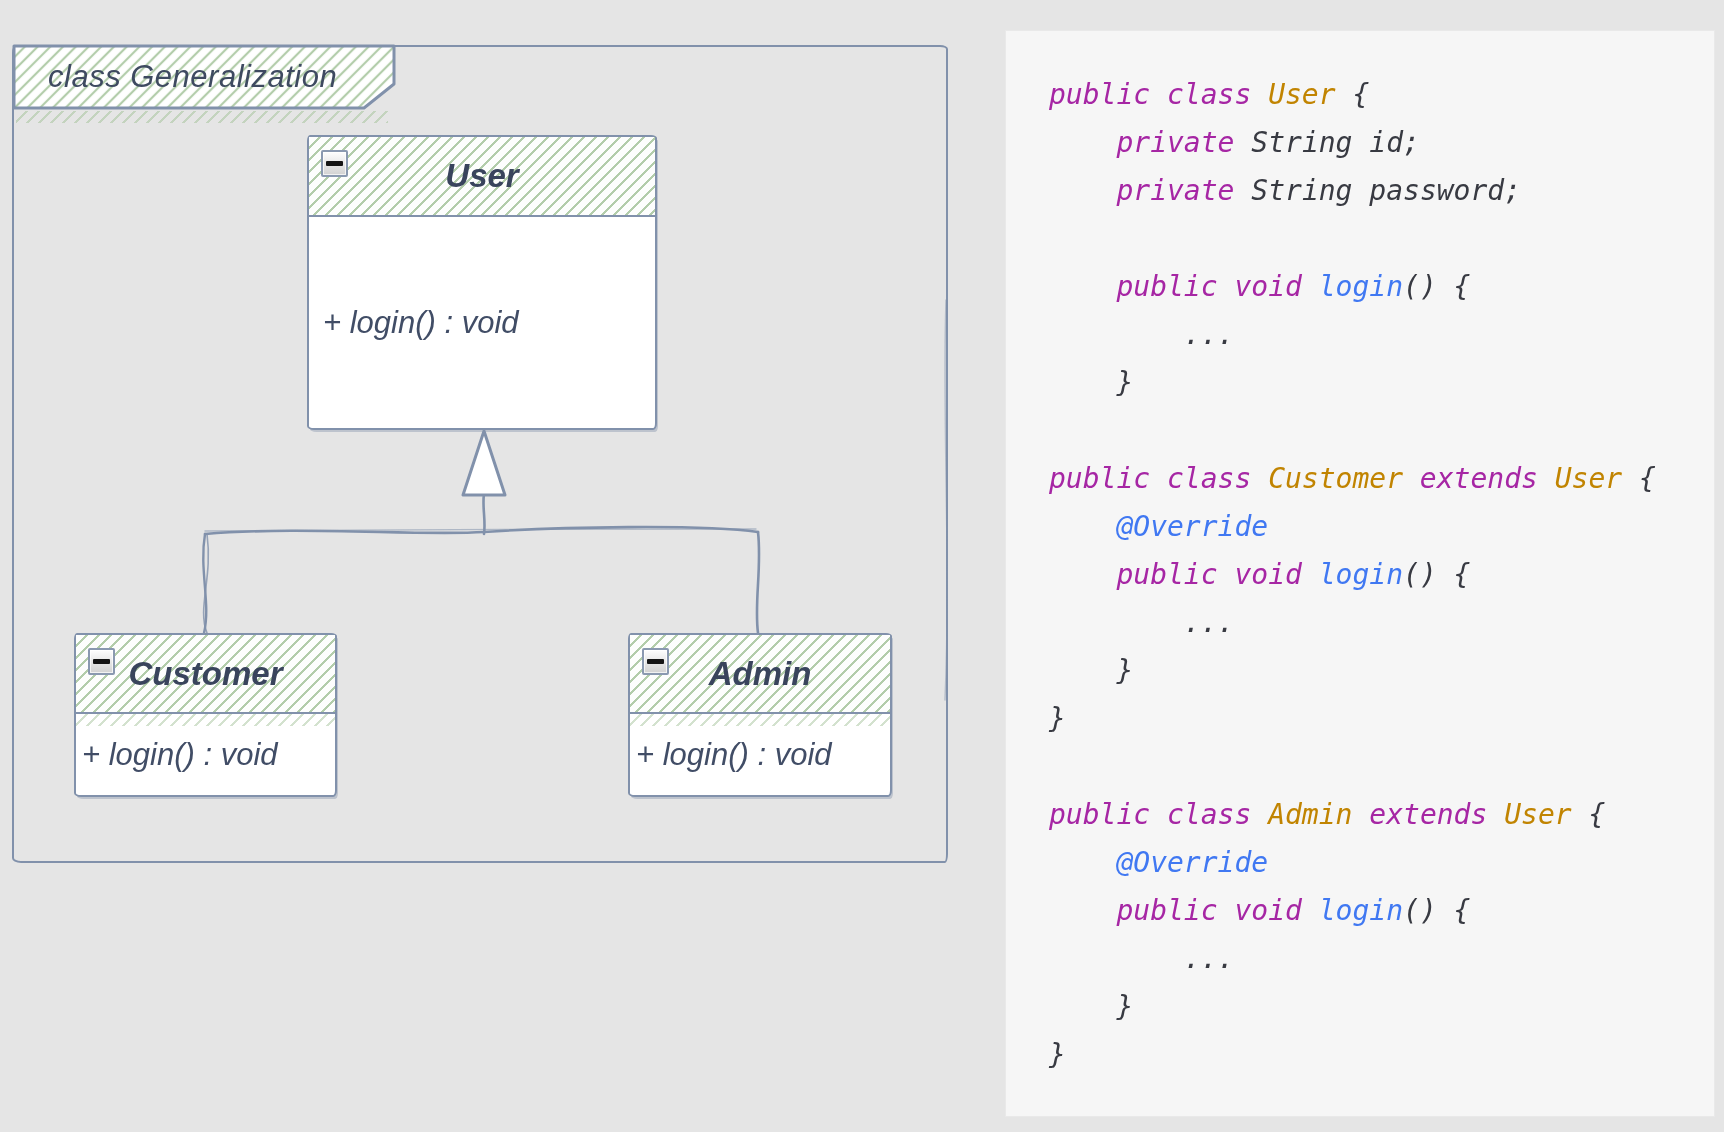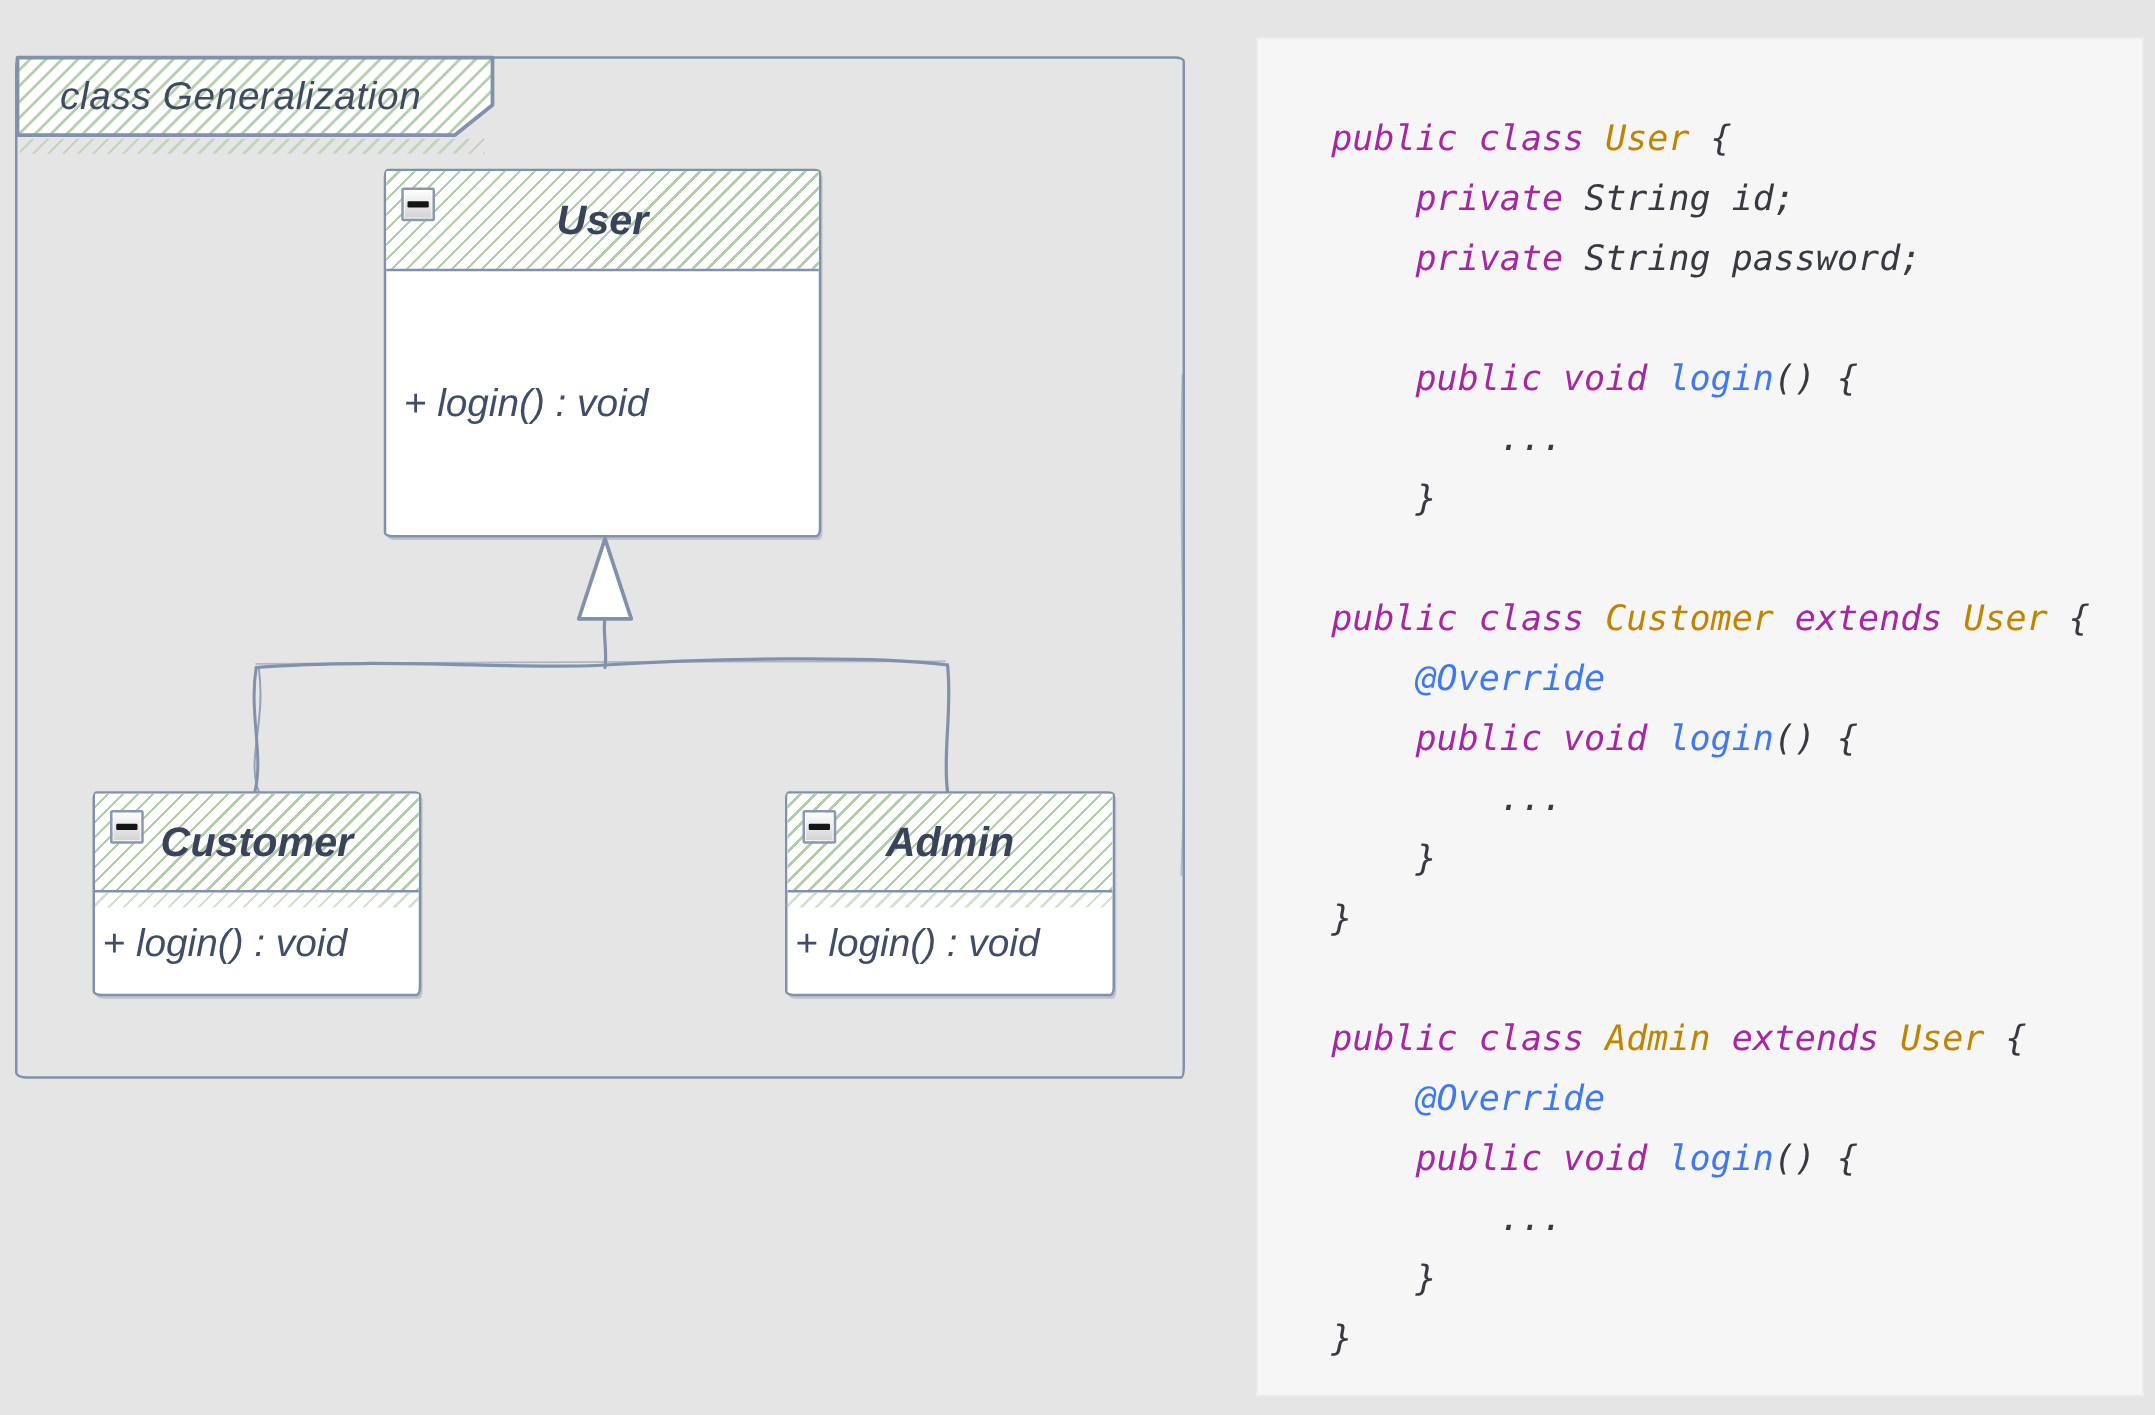--- a/index.html
+++ b/index.html
@@ -58,21 +58,21 @@
   .attrs .member { line-height:57px; }
   .methods-row { flex:1 1 auto; display:flex; align-items:center; }
   .connectors { position:absolute; left:0; top:0; pointer-events:none; }
 
   
   .code-panel {
     position:absolute; left:1005px; top:30px; width:710px; height:1087px;
     background:#f6f6f6; border:1px solid #e9e9e9; box-sizing:border-box;
   }
   #code {
-    margin:16px; padding:40px 0 0 43px;
+    margin:0; padding:40px 0 0 43px;
     font-family:"DejaVu Sans Mono", monospace;
     font-size:28px; line-height:48px;
   }
   .code-line { white-space:pre; height:48px; }
 </style>
 </head>
 <body>
 
 <div class="canvas">
 

